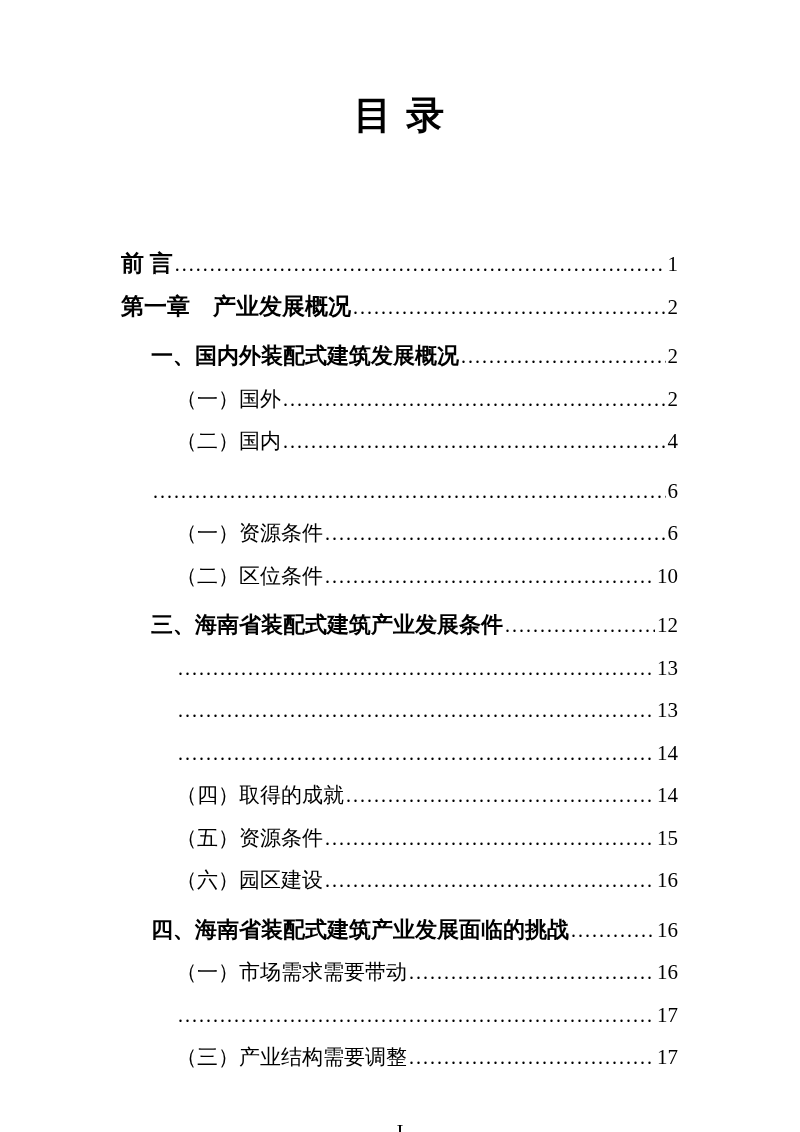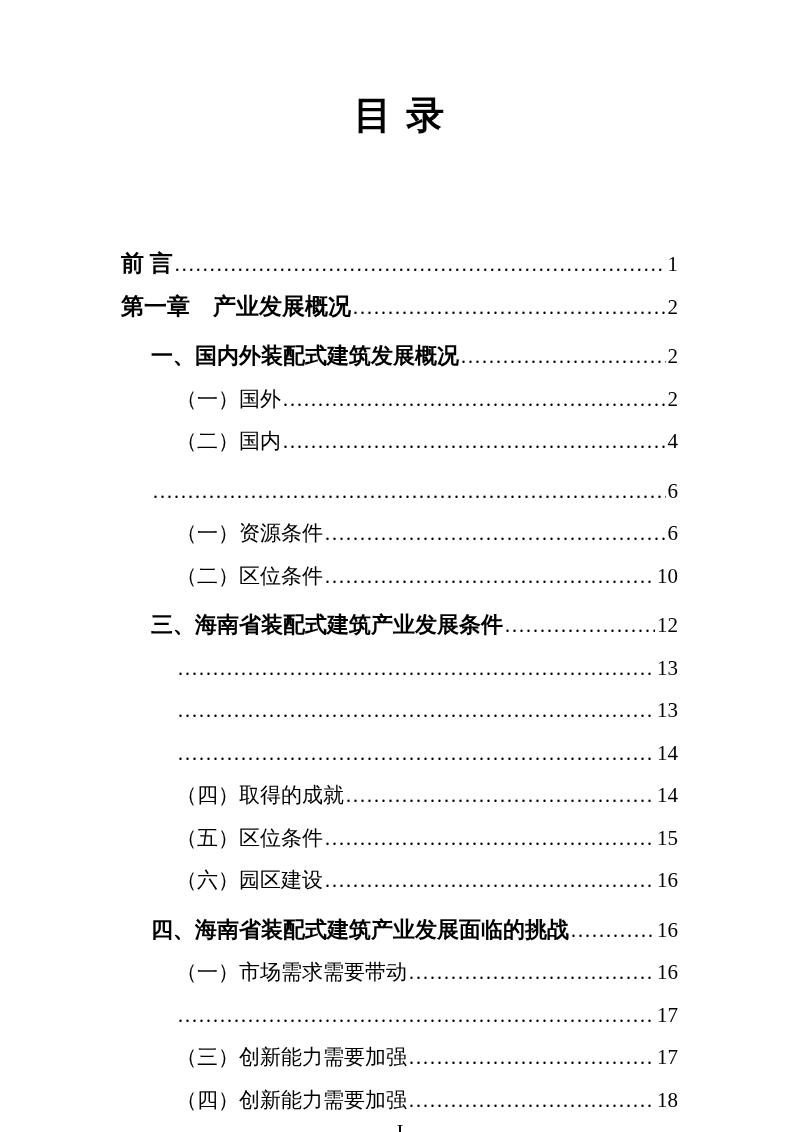--- a/index.html
+++ b/index.html
@@ -176,21 +176,21 @@
     <span class="toc-page">14</span>
   </div>
 
   <div class="toc-row lvl2">
     <span class="toc-text">（四）取得的成就</span>
     <span class="toc-dots"></span>
     <span class="toc-page">14</span>
   </div>
 
   <div class="toc-row lvl2">
-    <span class="toc-text">（五）区位条件</span>
+    <span class="toc-text">（五）资源条件</span>
     <span class="toc-dots"></span>
     <span class="toc-page">15</span>
   </div>
 
   <div class="toc-row lvl2">
     <span class="toc-text">（六）园区建设</span>
     <span class="toc-dots"></span>
     <span class="toc-page">16</span>
   </div>
 
@@ -205,27 +205,22 @@
     <span class="toc-dots"></span>
     <span class="toc-page">16</span>
   </div>
 
   <div class="toc-row lvl2">
     <span class="toc-dots"></span>
     <span class="toc-page">17</span>
   </div>
 
   <div class="toc-row lvl2">
-    <span class="toc-text">（三）创新能力需要加强</span>
+    <span class="toc-text">（三）产业结构需要调整</span>
     <span class="toc-dots"></span>
     <span class="toc-page">17</span>
   </div>
 
-  <div class="toc-row lvl2">
-    <span class="toc-text">（四）创新能力需要加强</span>
-    <span class="toc-dots"></span>
-    <span class="toc-page">18</span>
-  </div>
 </div>
 
   <div class="footer-page-num">I</div>
 
 </div>
 
 </body></html>

